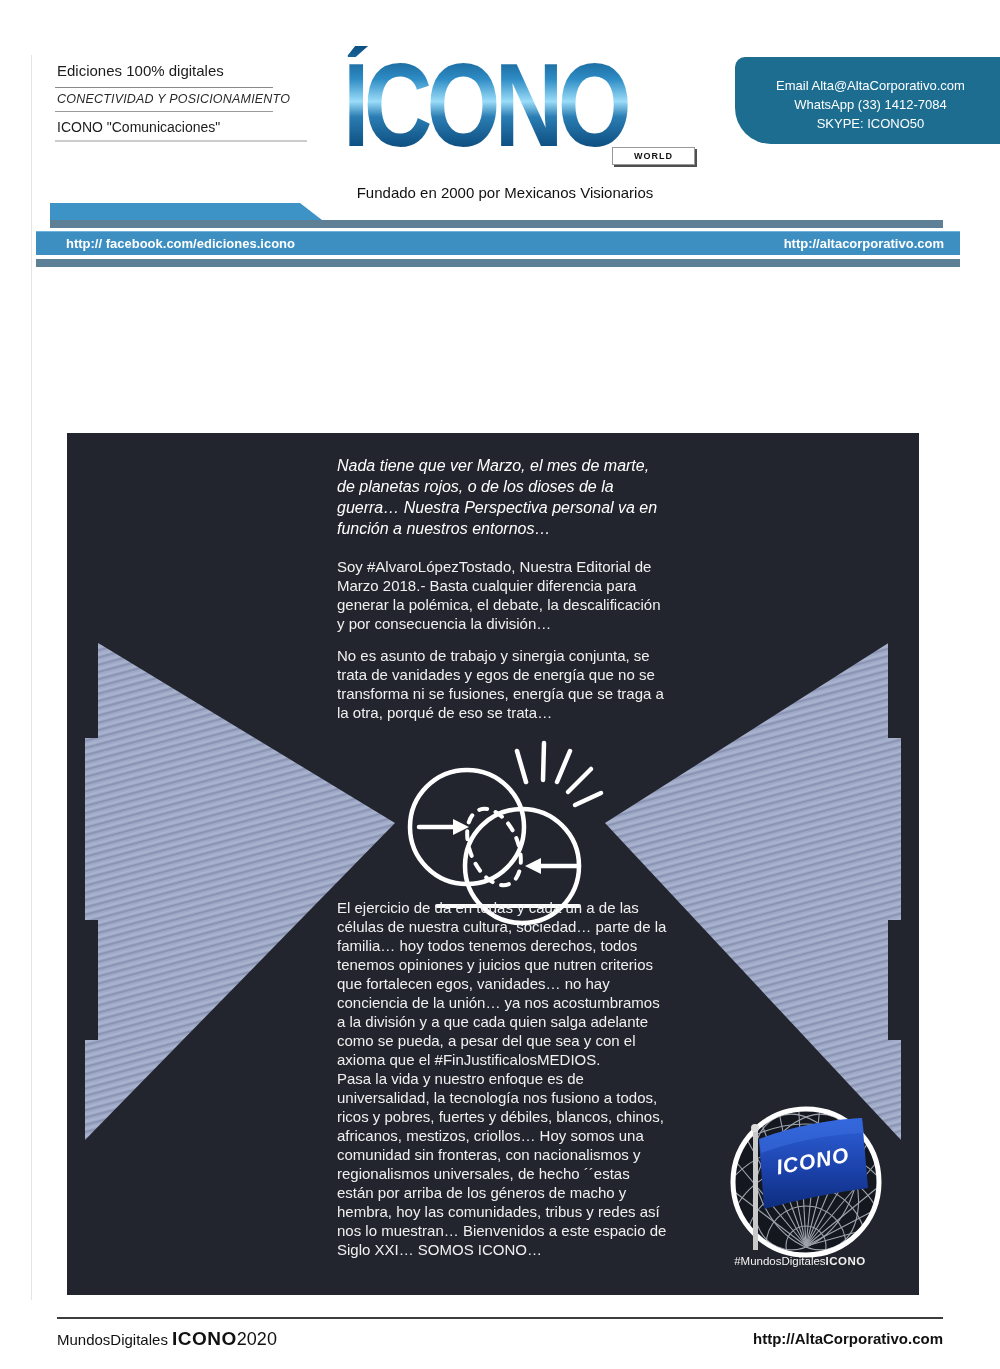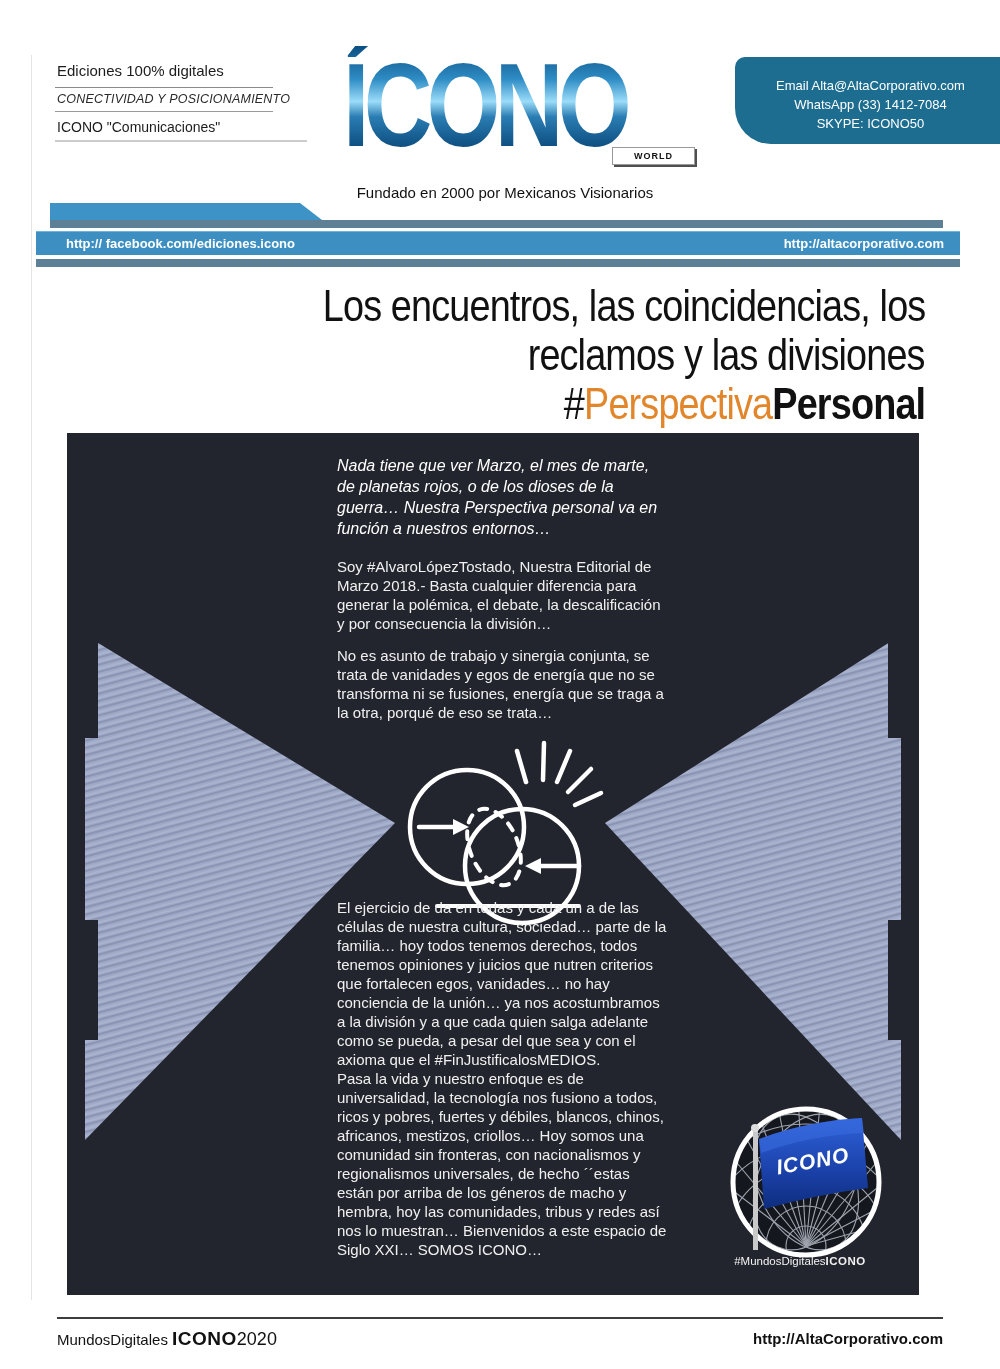--- a/index.html
+++ b/index.html
@@ -100,25 +100,20 @@
   </div>
 
   <div class="abs tab"></div>
   <div class="abs slate1"></div>
   <div class="abs bluebar">
     <span class="l">http:// facebook.com/ediciones.icono</span>
     <span class="r">http://altacorporativo.com</span>
   </div>
   <div class="abs slate2"></div>
 
-  <div class="abs headline">
-    <span class="hl-line"><span class="sqz">Los encuentros, las coincidencias, los</span></span>
-    <span class="hl-line"><span class="sqz">reclamos y las divisiones</span></span>
-    <span class="hl-line"><span class="sqz"><span>#</span><span class="hl-orange">Perspectiva</span><span class="hl-bold">Personal</span></span></span>
-  </div>
 
   <div class="abs panel">
     <svg width="852" height="862" viewBox="0 0 852 862">
       <defs>
         <pattern id="tex" width="7" height="7" patternUnits="userSpaceOnUse" patternTransform="rotate(75)">
           <rect width="7" height="7" fill="#9ea9c7"></rect>
           <line x1="1" y1="0" x2="1" y2="7" stroke="#77829f" stroke-width="2" opacity="0.5"></line>
           <line x1="5" y1="0" x2="5" y2="7" stroke="#b7c0d8" stroke-width="1.4" opacity="0.6"></line>
         </pattern>
         <linearGradient id="flaggrad" x1="0" y1="0" x2="0" y2="1">

